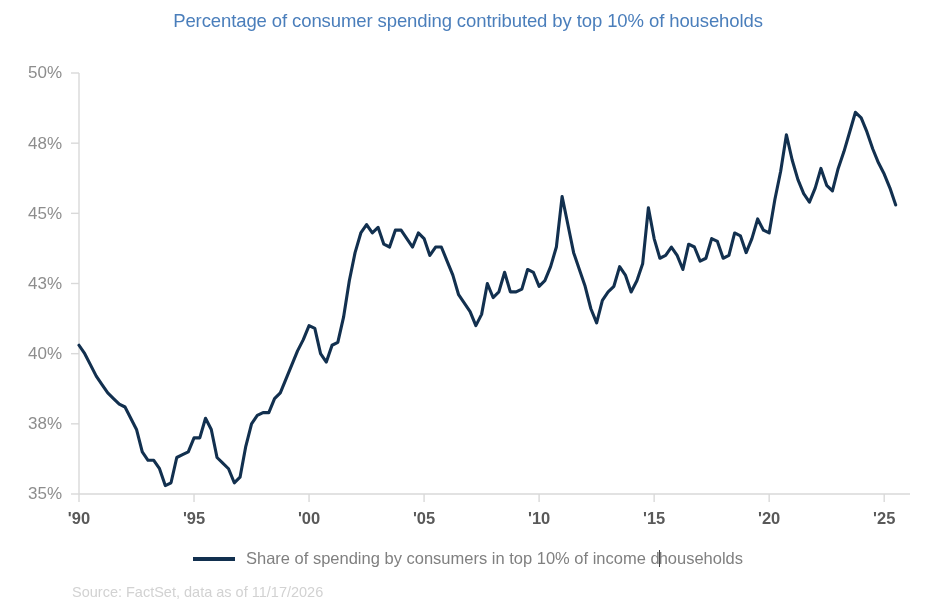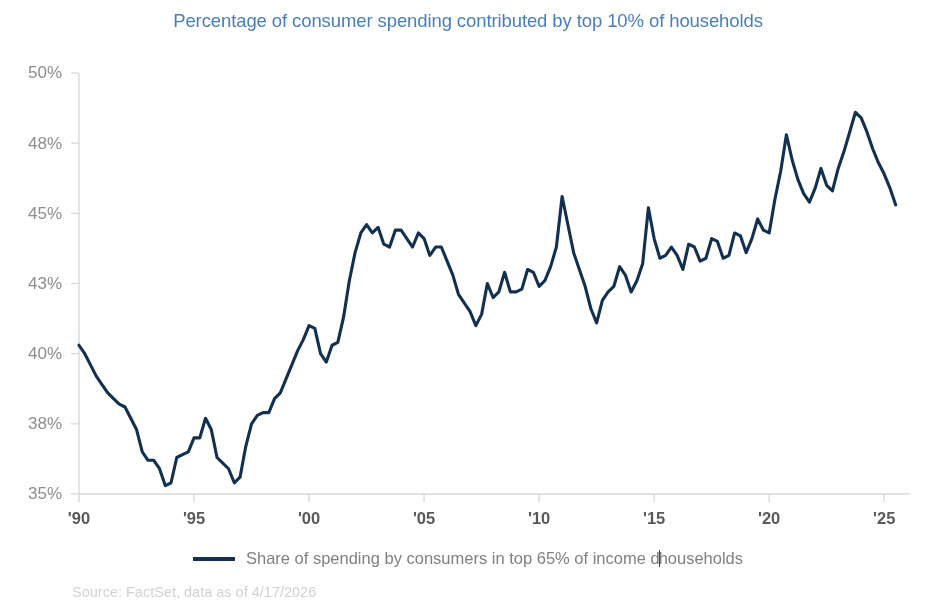--- a/index.html
+++ b/index.html
@@ -150,18 +150,18 @@
         <line x1="884.1966292134852" y1="494" x2="884.1966292134852" y2="502" class="tick-mark"></line>
         <text x="884.1966292134852" y="524" class="xtick-label">'25</text>
       </g>
     <line id="y-axis-line" class="axis-line" x1="79" y1="73" x2="79" y2="494"></line>
     <line id="x-axis-line" class="axis-line" x1="79" y1="494" x2="910" y2="494"></line>
     <path id="series-path-0" class="series-line" d="M79.00,345.25 L84.75,353.67 L90.50,364.89 L96.25,376.12 L102.01,384.54 L107.76,392.96 L113.51,398.57 L119.26,404.19 L125.01,406.99 L130.76,418.22 L136.51,429.45 L142.27,451.90 L148.02,460.32 L153.77,460.32 L159.52,468.74 L165.27,485.58 L171.02,482.77 L176.77,457.51 L182.53,454.71 L188.28,451.90 L194.03,437.87 L199.78,437.87 L205.53,418.22 L211.28,429.45 L217.03,457.51 L222.79,463.13 L228.54,468.74 L234.29,482.77 L240.04,477.16 L245.79,446.29 L251.54,423.83 L257.29,415.41 L263.04,412.61 L268.80,412.61 L274.55,398.57 L280.30,392.96 L286.05,378.93 L291.80,364.89 L297.55,350.86 L303.30,339.63 L309.06,325.60 L314.81,328.41 L320.56,353.67 L326.31,362.09 L332.06,345.25 L337.81,342.44 L343.56,317.18 L349.32,280.69 L355.07,252.63 L360.82,232.98 L366.57,224.56 L372.32,232.98 L378.07,227.37 L383.82,244.21 L389.58,247.01 L395.33,230.17 L401.08,230.17 L406.83,238.59 L412.58,247.01 L418.33,232.98 L424.08,238.59 L429.84,255.43 L435.59,247.01 L441.34,247.01 L447.09,261.05 L452.84,275.08 L458.59,294.73 L464.34,303.15 L470.10,311.57 L475.85,325.60 L481.60,314.37 L487.35,283.50 L493.10,297.53 L498.85,291.92 L504.60,272.27 L510.36,291.92 L516.11,291.92 L521.86,289.11 L527.61,269.47 L533.36,272.27 L539.11,286.31 L544.86,280.69 L550.62,266.66 L556.37,247.01 L562.12,196.49 L567.87,224.56 L573.62,252.63 L579.37,269.47 L585.12,286.31 L590.88,308.76 L596.63,322.79 L602.38,300.34 L608.13,291.92 L613.88,286.31 L619.63,266.66 L625.38,275.08 L631.13,291.92 L636.89,280.69 L642.64,263.85 L648.39,207.72 L654.14,238.59 L659.89,258.24 L665.64,255.43 L671.39,247.01 L677.15,255.43 L682.90,269.47 L688.65,244.21 L694.40,247.01 L700.15,261.05 L705.90,258.24 L711.65,238.59 L717.41,241.40 L723.16,258.24 L728.91,255.43 L734.66,232.98 L740.41,235.79 L746.16,252.63 L751.91,238.59 L757.67,218.95 L763.42,230.17 L769.17,232.98 L774.92,199.30 L780.67,171.23 L786.42,134.75 L792.17,160.01 L797.93,179.65 L803.68,193.69 L809.43,202.11 L815.18,188.07 L820.93,168.43 L826.68,185.27 L832.43,190.88 L838.19,168.43 L843.94,151.59 L849.69,131.94 L855.44,112.29 L861.19,117.91 L866.94,131.94 L872.69,148.78 L878.45,162.81 L884.20,174.04 L889.95,188.07 L895.70,204.91" stroke="#12304F"></path>
   </svg>
 
   <div class="legend-row">
     <span class="legend-swatch"></span>
-    <span class="legend-text"><span>Share of spending by consumers in top 65% of income d</span><span class="text-caret"></span><span>households</span></span>
+    <span class="legend-text"><span>Share of spending by consumers in top 10% of income d</span><span class="text-caret"></span><span>households</span></span>
   </div>
 
-  <div class="source-note">Source: FactSet, data as of 4/17/2026</div>
+  <div class="source-note">Source: FactSet, data as of 11/17/2026</div>
 
 </div>
 
 </body></html>

